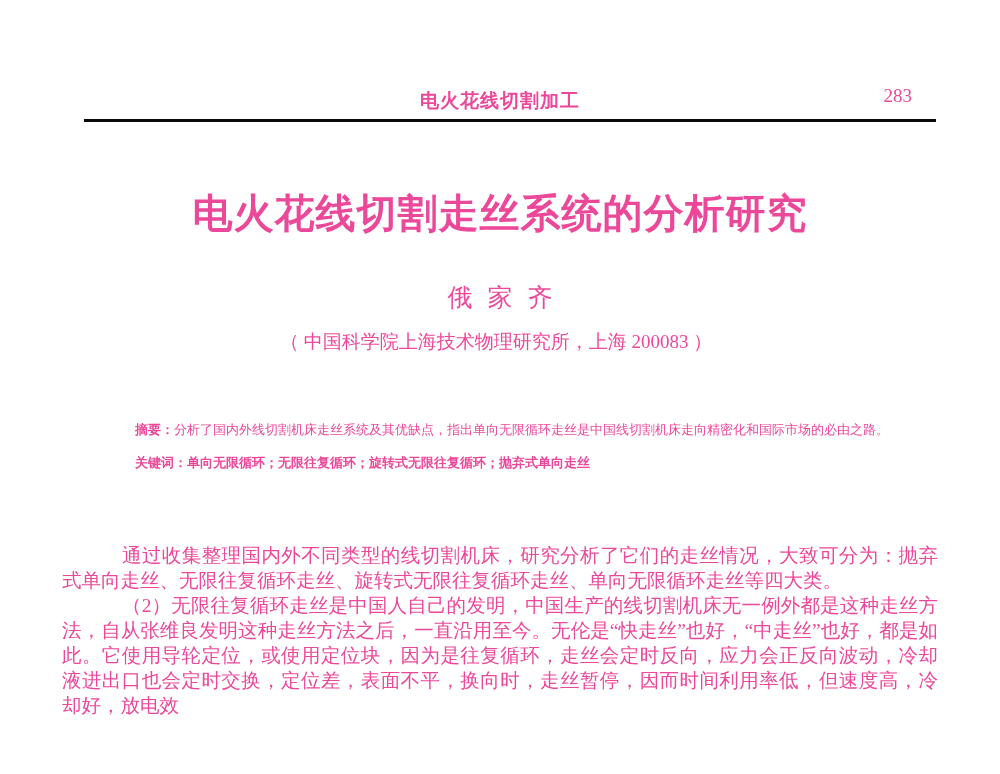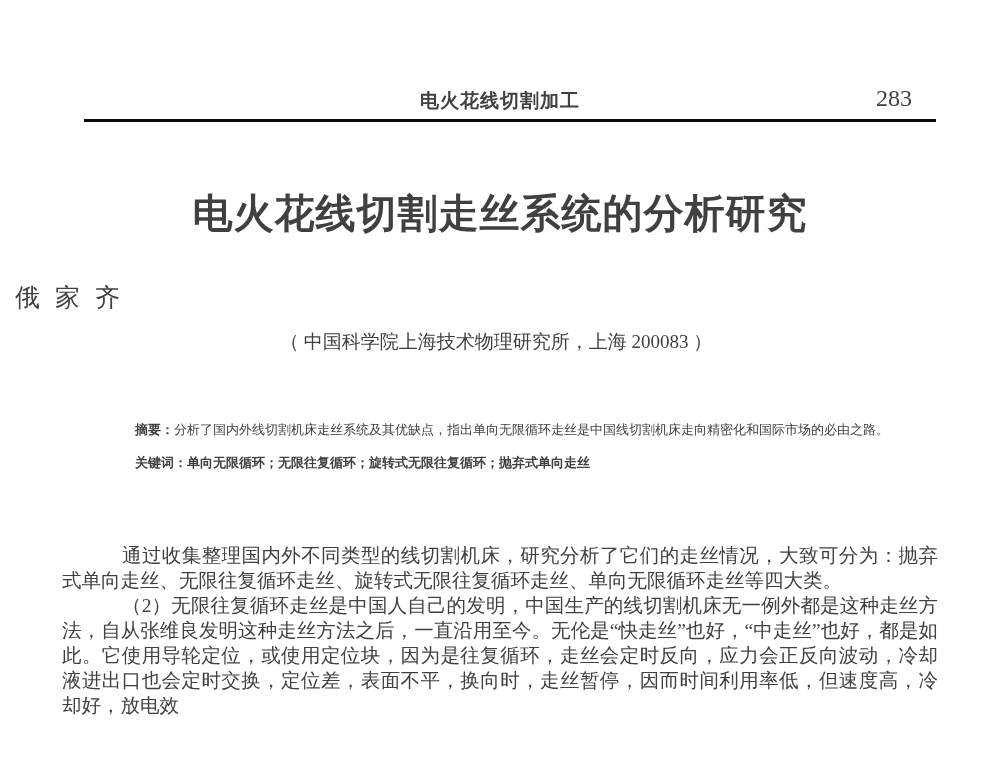--- a/index.html
+++ b/index.html
@@ -1,52 +1,53 @@
 <!DOCTYPE html>
 <html lang="zh"><head>
 <meta charset="utf-8">
 <style>
   html,body{margin:0;padding:0;background:#e8e8e8;}
   .page{
     position:relative;
     width:1000px;height:774px;
     margin:0 auto;
     background:#ffffff;
-    color:#404040;
+    color:#ec4899;
     font-family:"Liberation Serif","DejaVu Serif",serif;
     overflow:hidden;
   }
   
   .running-title{
     position:absolute;top:88px;left:0;right:0;
     text-align:center;
     font-size:19px;font-weight:bold;
     letter-spacing:1px;
   }
   .page-number{
     position:absolute;top:85px;right:88px;
-    font-size:24px;
+    font-size:19px;
   }
   .head-rule{
     position:absolute;top:119px;left:84px;
     width:852px;height:3px;
     background:#0a0a0a;
   }
   
   .title{
     position:absolute;top:186px;left:0;width:100%;
     margin:0;
     text-align:center;
     font-family:"Liberation Sans","DejaVu Sans",sans-serif;
     font-weight:700;
     font-size:40px;
     letter-spacing:1px;
   }
   .author{
     position:absolute;top:281px;left:0;right:0;
+    text-align:center;
     font-size:25px;
     letter-spacing:15px;
     text-indent:15px;
   }
   .affiliation{
     position:absolute;top:329px;left:0;right:8px;
     text-align:center;
     font-size:19px;
   }
   

